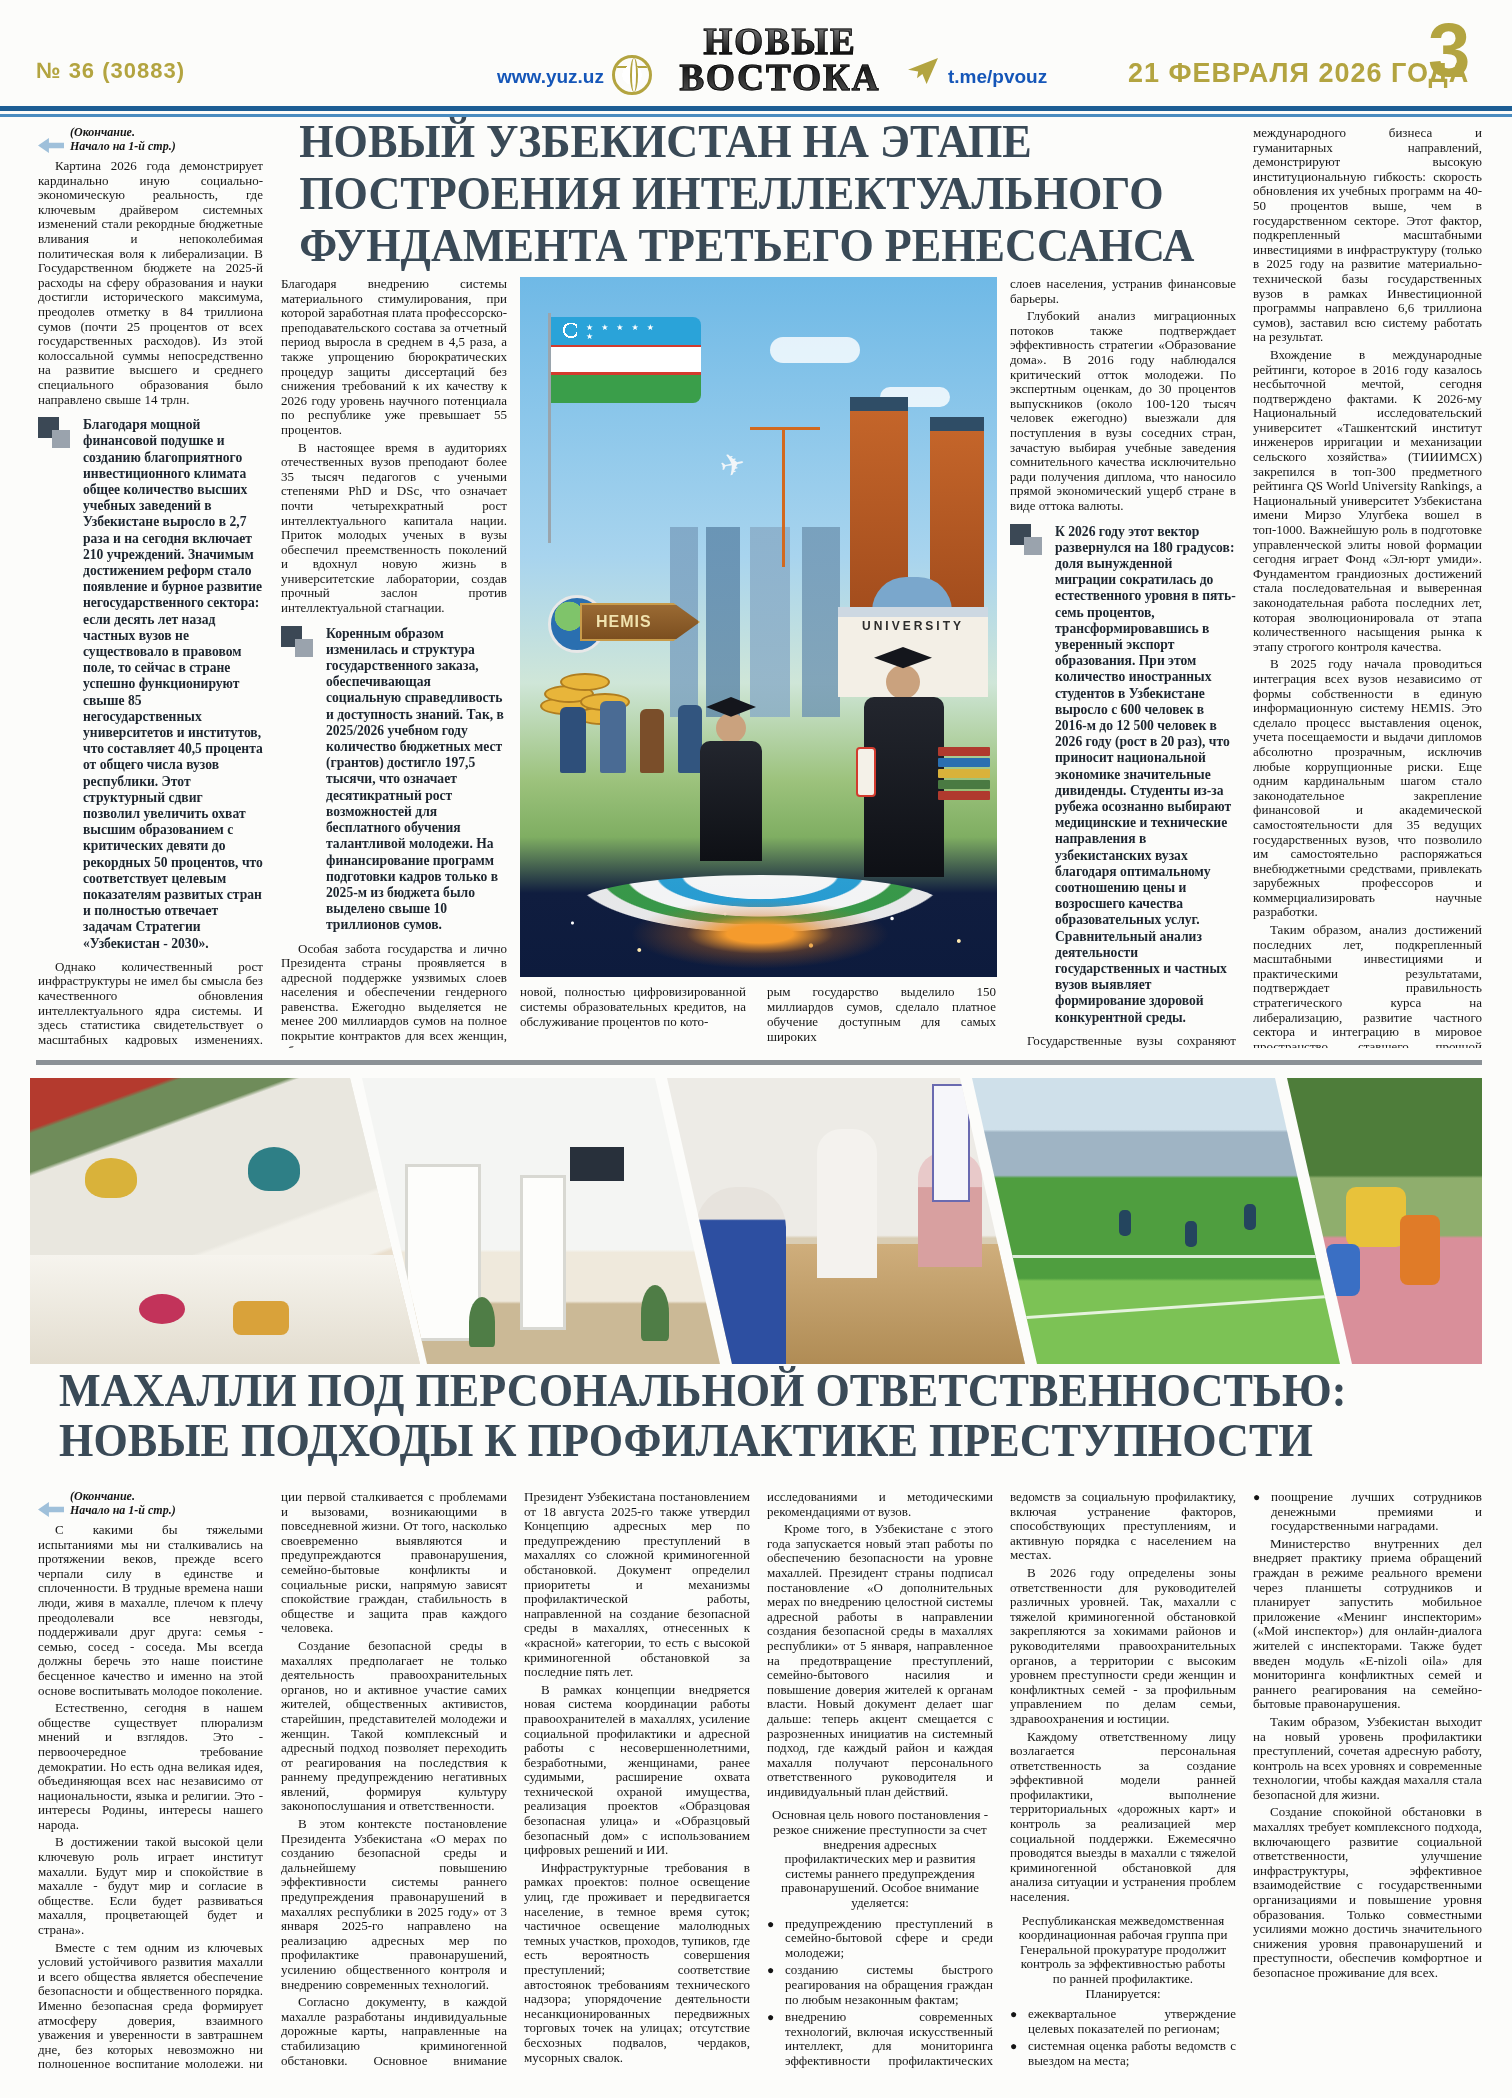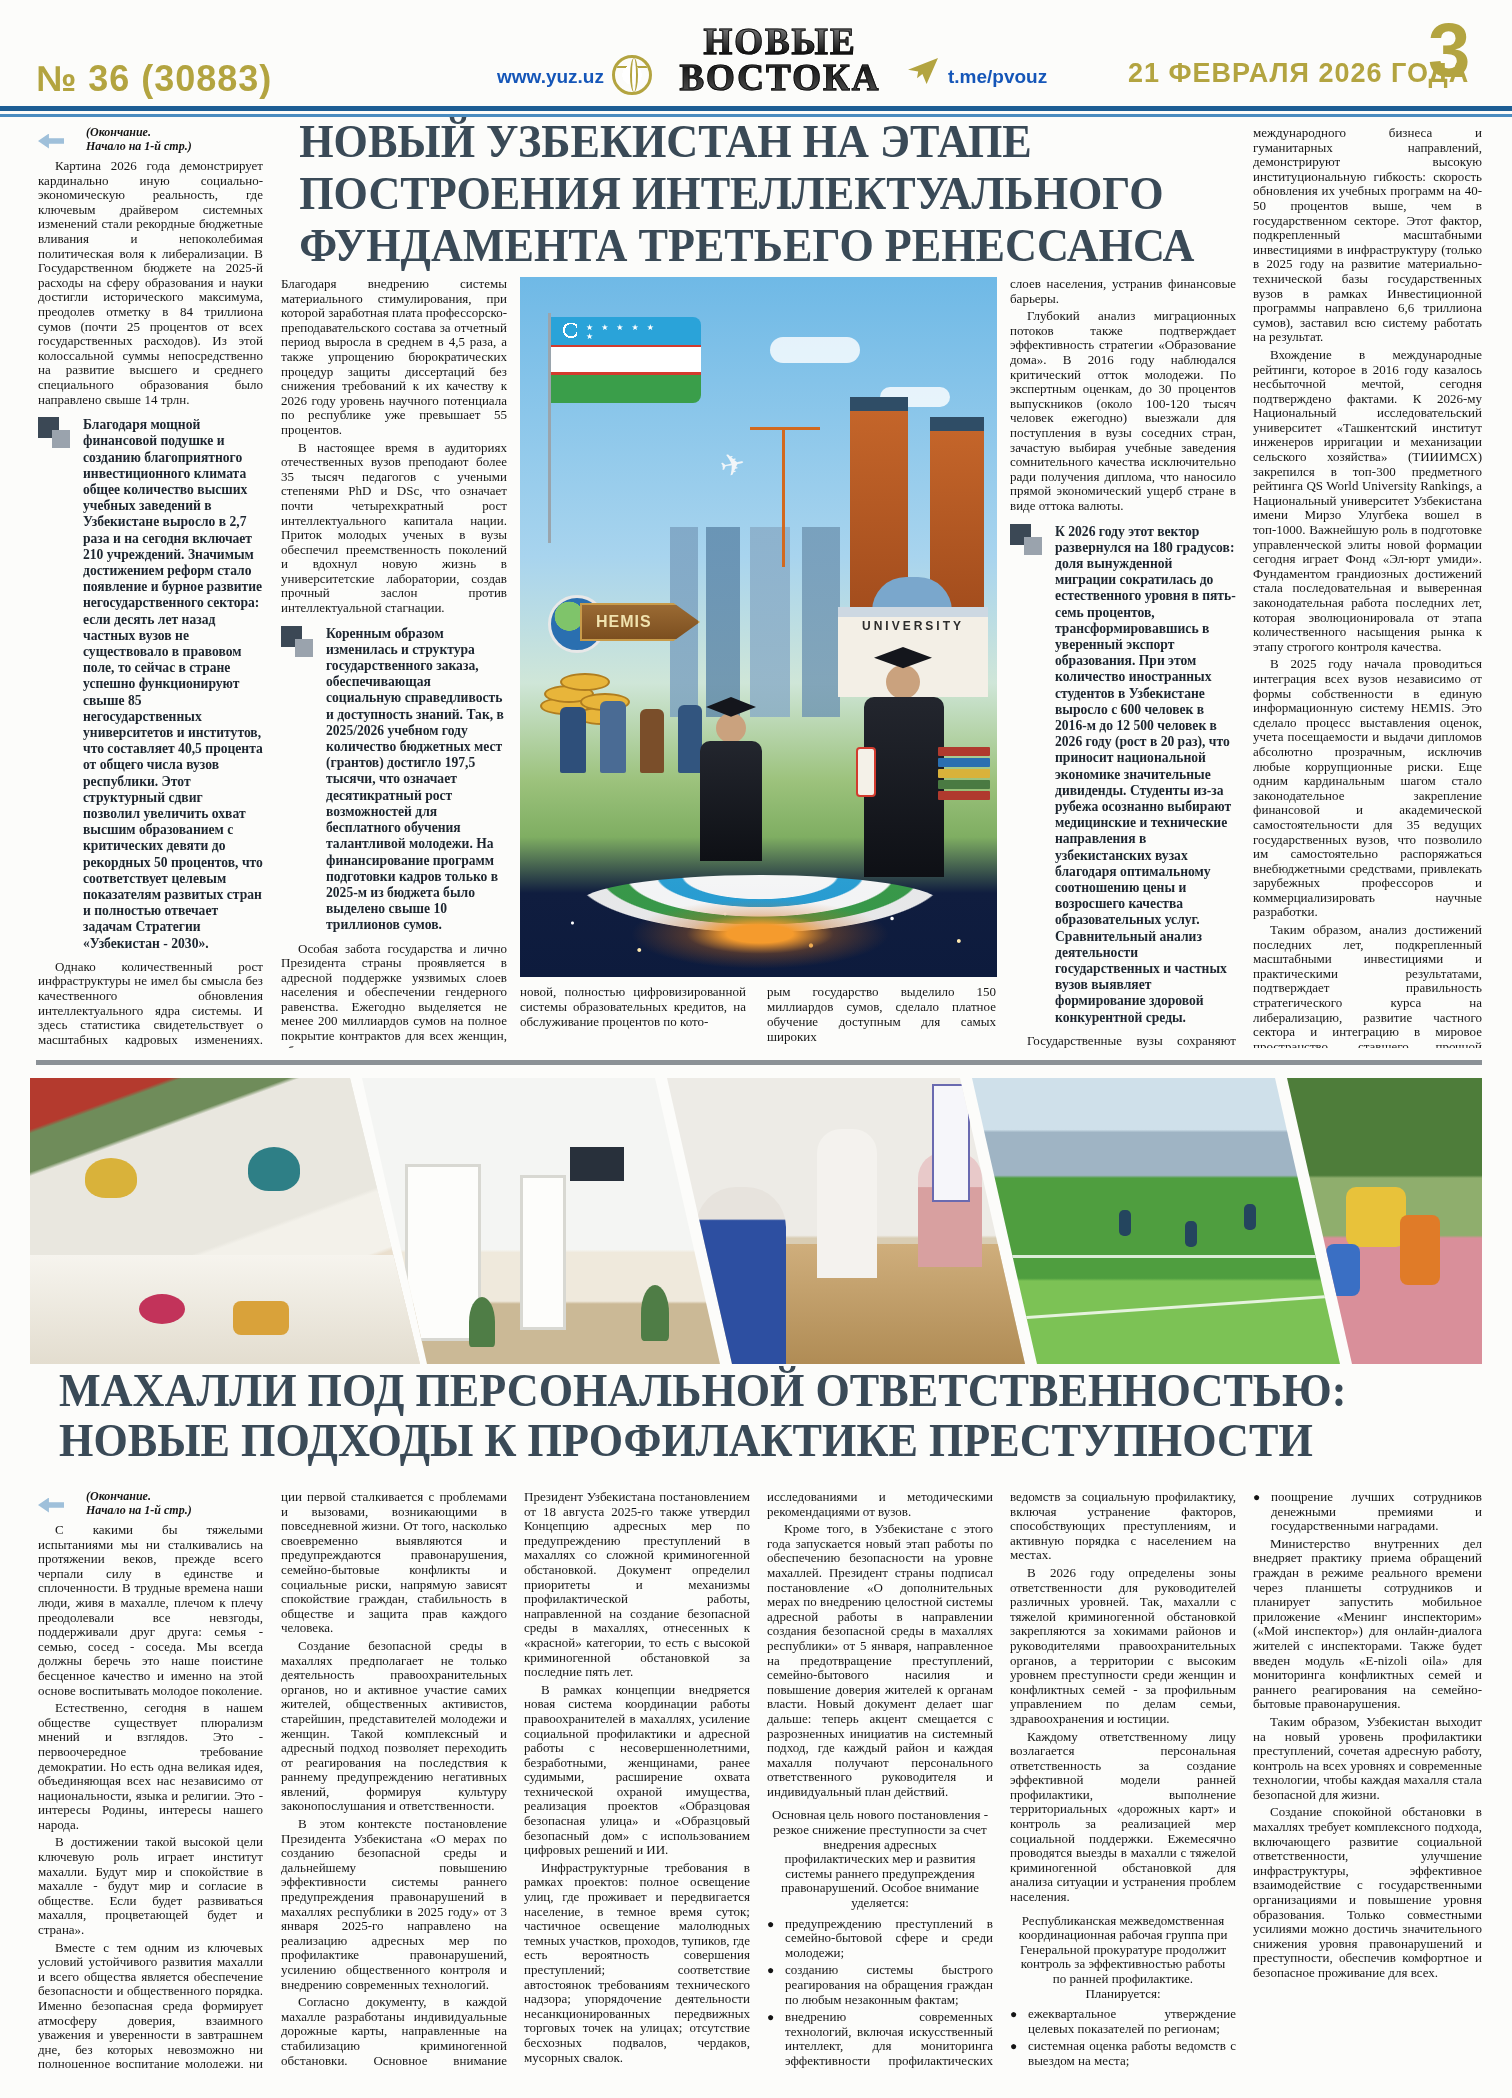--- a/index.html
+++ b/index.html
@@ -1,21 +1,21 @@
 <!DOCTYPE html>
 <html><head>
 <meta charset="utf-8">
 <style>
   html,body{margin:0;padding:0;background:#e8e8e4;}
   .page{position:relative;width:1512px;height:2098px;margin:0 auto;background:#fcfcfa;
         font-family:"Liberation Serif",serif;color:#151515;overflow:hidden;}
   .abs{position:absolute;}
   
   .hdr-gold{color:#b3a440;font-family:"Liberation Sans",sans-serif;font-weight:bold;}
-  .issue{left:36px;top:58px;font-size:36px;letter-spacing:1px;}
+  .issue{left:36px;top:58px;font-size:22px;letter-spacing:1px;}
   .site{left:497px;top:66px;font-size:19px;color:#1556b8;font-family:"Liberation Sans",sans-serif;font-weight:bold;}
   .globe{left:612px;top:55px;width:34px;height:34px;border:3px solid #b3a440;border-radius:50%;
          background:radial-gradient(circle at 50% 50%, #fff 0 40%, transparent 41%),
          linear-gradient(#b3a440 2px,transparent 2px) 0 8px/100% 10px no-repeat padding-box;}
   .globe:before{content:"";position:absolute;left:44%;top:0;width:4px;height:100%;background:transparent;border-left:2px solid #b3a440;border-right:2px solid #b3a440;border-radius:50%;}
   .masthead{left:660px;top:24px;width:240px;text-align:center;line-height:36px;font-size:37px;
             font-weight:bold;letter-spacing:2px;
             background:linear-gradient(#888 0%,#0d0d0d 42%,#cfcfcf 50%,#1a1a1a 60%,#555 100%);
             -webkit-background-clip:text;background-clip:text;color:transparent;
             -webkit-text-stroke:1px #111;}
@@ -23,21 +23,21 @@
          clip-path:polygon(0 45%,100% 0,62% 100%,48% 62%,30% 78%,34% 52%);}
   .tme{left:948px;top:66px;font-size:19px;color:#1556b8;font-family:"Liberation Sans",sans-serif;font-weight:bold;}
   .date{left:1128px;top:58px;font-size:27px;letter-spacing:1px;}
   .pagenum{left:1428px;top:8px;font-size:76px;line-height:84px;}
   .blue-rule{left:0;top:106px;width:1512px;height:12px;
              background:linear-gradient(#1d5e94 0 5px,transparent 5px 8px,#4a8cc0 8px 11px,transparent 11px);}
   
   .col{position:absolute;overflow:hidden;text-align:justify;font-size:13px;line-height:14.6px;}
   .para{margin:0 0 3px 0;text-indent:17px;}
   .para.first{text-indent:0;}
-  .note{display:flex;gap:22px;margin:0 0 6px 0;align-items:center;}
+  .note{display:flex;gap:6px;margin:0 0 6px 0;align-items:flex-end;}
   .note-arrow{flex:0 0 26px;width:26px;height:15px;margin-top:3px;background:#9fc0da;
               clip-path:polygon(0 50%,42% 0,42% 32%,100% 32%,100% 68%,42% 68%,42% 100%);
               filter:drop-shadow(0 1px 0 #2e4d66);}
   .note-lines{font-style:italic;font-weight:bold;font-size:12px;line-height:13.5px;text-align:left;}
   .feature{display:flex;gap:9px;margin:10px 0 8px 0;}
   .sqs{flex:0 0 36px;position:relative;width:36px;height:36px;}
   .sq1{position:absolute;left:0;top:0;width:21px;height:21px;background:#3b4855;}
   .sq2{position:absolute;left:14px;top:13px;width:18px;height:18px;background:#9aa3ad;}
   .feature-text{font-weight:bold;font-size:13.6px;line-height:16.2px;color:#1d2630;text-align:left;}
   .boldcenter{font-weight:normal;text-align:center;margin:9px 4px 6px 4px;}

